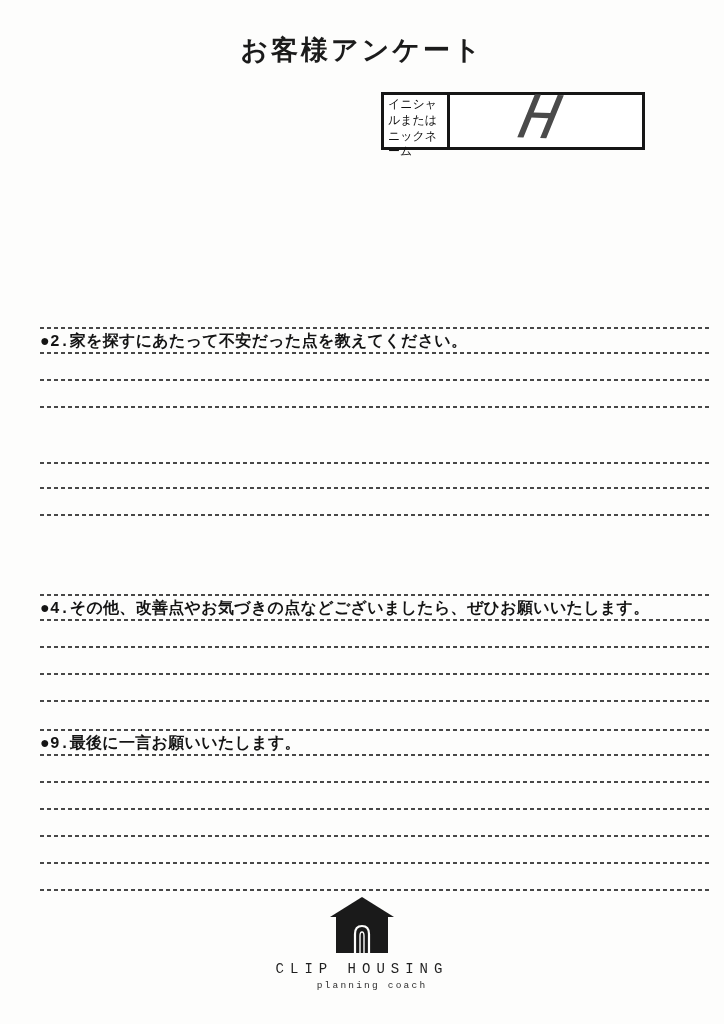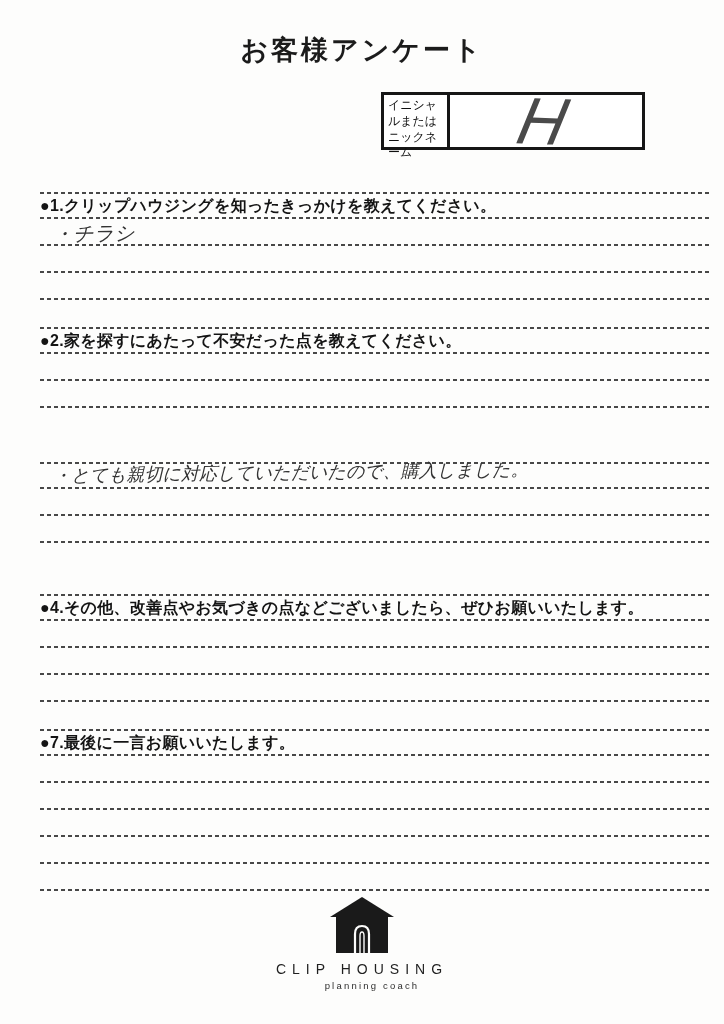--- a/index.html
+++ b/index.html
@@ -1,19 +1,19 @@
 <!DOCTYPE html>
 <html><head>
 <meta charset="utf-8">
 <style>
   html,body { margin:0; padding:0; }
   .page {
     position:relative; width:724px; height:1024px;
     background:#fdfdfc; overflow:hidden;
-    font-family:Liberation Sans, sans-serif; color:#1c1c1c;
+    font-family:Liberation Mono, monospace; color:#1c1c1c;
   }
   .title {
     position:absolute; top:32px; left:0; right:0;
     text-align:center; font-size:27px; font-weight:bold;
     letter-spacing:3px; color:#1b1b1b;
   }
   
   .initial-box {
     position:absolute; left:381px; top:92px; width:264px; height:58px;
     border:3px solid #161616; box-sizing:border-box; display:flex; background:#fff;
@@ -63,59 +63,46 @@
 
   <div class="title">お客様アンケート</div>
 
   <div class="initial-box">
     <div class="initial-label">イニシャルまたはニックネーム</div>
     <div class="initial-value-cell">
       <span class="initial-value">H</span>
     </div>
   </div>
 
-  <div class="qsection" style="top:192px">
-    <div class="row">
-      <div class="qtext">●1.クリップハウジングを知ったきっかけを教えてください。</div>
-    </div>
-    <div class="row">
-      <div class="answer">・チラシ</div>
-    </div>
-    <div class="row"></div>
-    <div class="row"></div>
-  </div>
 
   <div class="qsection" style="top:327px">
     <div class="row">
       <div class="qtext">●2.家を探すにあたって不安だった点を教えてください。</div>
     </div>
     <div class="row"></div>
     <div class="row"></div>
   </div>
 
   <div class="qsection" style="top:462px">
-    <div class="row">
-      <div class="answer small">・とても親切に対応していただいたので、購入しました。</div>
-    </div>
     <div class="row"></div>
     <div class="row"></div>
   </div>
 
   <div class="qsection" style="top:594px">
     <div class="row">
       <div class="qtext">●4.その他、改善点やお気づきの点などございましたら、ぜひお願いいたします。</div>
     </div>
     <div class="row"></div>
     <div class="row"></div>
     <div class="row"></div>
   </div>
 
   <div class="qsection" style="top:729px">
     <div class="row">
-      <div class="qtext">●7.最後に一言お願いいたします。</div>
+      <div class="qtext">●9.最後に一言お願いいたします。</div>
     </div>
     <div class="row"></div>
     <div class="row"></div>
     <div class="row"></div>
     <div class="row"></div>
     <div class="row"></div>
   </div>
 
   <div class="logo">
     <svg width="70" height="58" viewBox="0 0 70 58">

